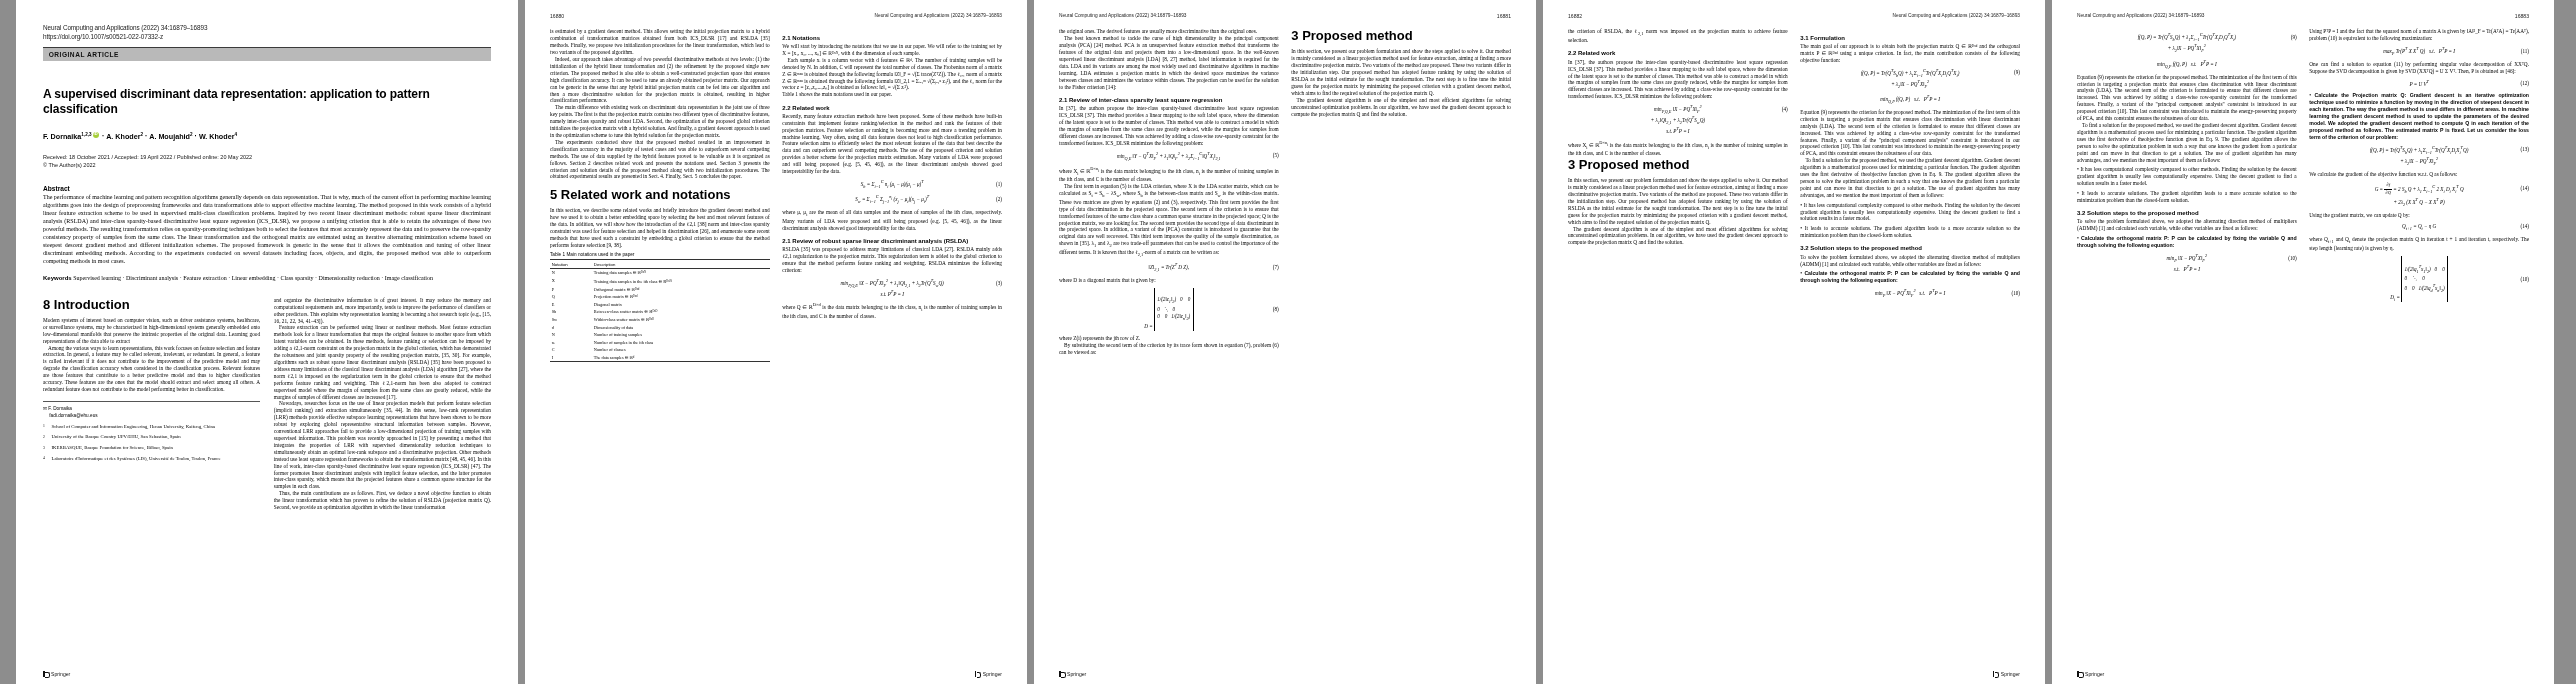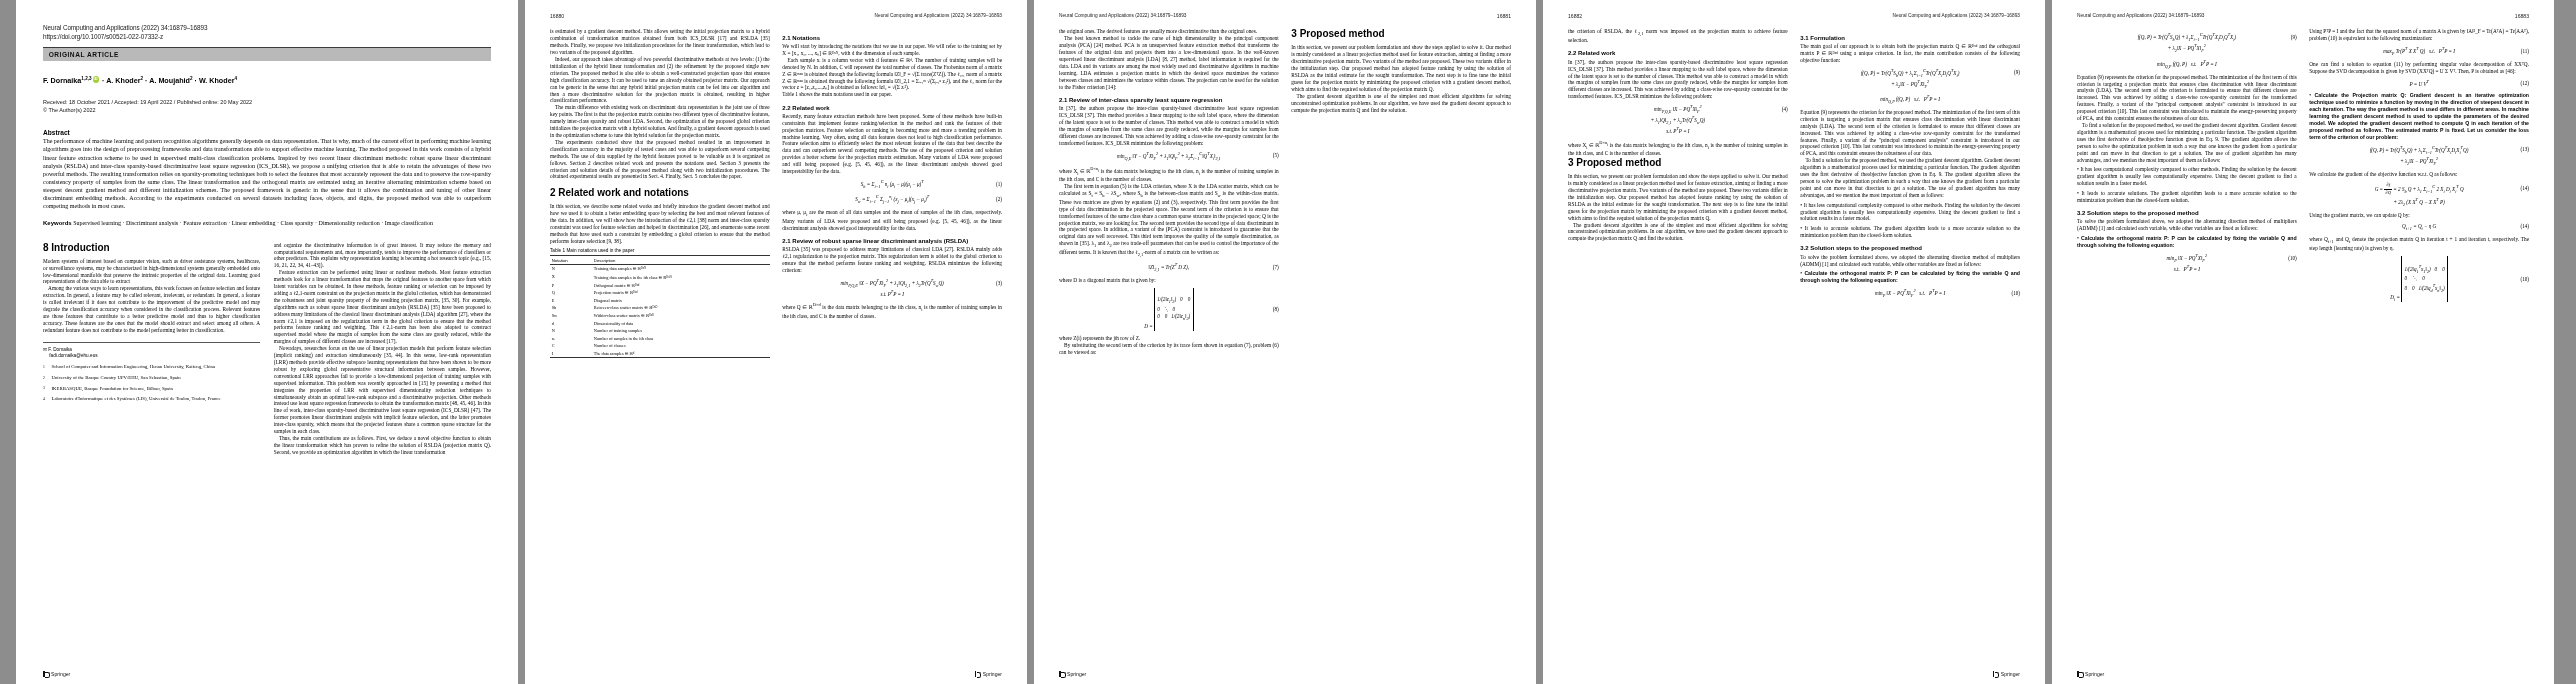--- a/index.html
+++ b/index.html
@@ -24,21 +24,21 @@
   .orcid{display:inline-block;width:6.3px;height:6.3px;border-radius:50%;background:#a6ce39;vertical-align:0.6px;margin:0 1.1px;position:relative;}
   .orcid::after{content:"iD";position:absolute;left:0.9px;top:-0.3px;font-size:4px;color:#fff;font-weight:700;font-family:"Liberation Sans",sans-serif;}
   .dates{font-size:5.5px;color:#111;margin-top:11.4px;line-height:1.5;font-family:"Liberation Sans",sans-serif;}
   .abs-h{font-size:6.6px;font-weight:700;margin:15px 0 1.1px 0;font-family:"Liberation Sans",sans-serif;}
   .abs{font-size:6px;line-height:1.345;text-align:justify;color:#000;font-family:"Liberation Serif",serif;}
   .kw{font-size:6px;line-height:1.345;text-align:justify;margin-top:8.6px;font-family:"Liberation Serif",serif;}
   .kw b{font-family:"Liberation Sans",sans-serif;font-size:6px;}
 
   .cols{display:flex;gap:13.7px;margin-top:15px;}
   .col{width:50%;}
-  .h1{font-size:10px;font-weight:700;margin:0 0 5.1px 0;font-family:"Liberation Sans",sans-serif;color:#000;}
+  .h1{font-size:13px;font-weight:700;margin:0 0 5.1px 0;font-family:"Liberation Sans",sans-serif;color:#000;}
   .h2{font-size:6px;font-weight:700;margin:6.3px 0 2.3px 0;font-family:"Liberation Sans",sans-serif;color:#000;}
   p.body{font-size:5.3px;line-height:1.305;text-align:justify;margin:0 0 0 0;font-family:"Liberation Serif",serif;color:#000;hyphens:auto;}
   p.body+p.body{text-indent:5.1px;}
 
   .pghdr{display:flex;justify-content:space-between;font-size:5.1px;color:#222;font-family:"Liberation Sans",sans-serif;margin-bottom:9px;height:6.8px;}
   .pghdr .jn{font-size:4.8px;}
   .pghdr.r{flex-direction:row-reverse;}
 
   .cols2{display:flex;gap:12.6px;}
   .cols2 .col{width:50%;}
@@ -80,20 +80,21 @@
   <div class="page p1">
     <div class="jrnl">
       <span>Neural Computing and Applications (2022) 34:16879–16893</span>
       <span class="doi">https://doi.org/10.1007/s00521-022-07332-z</span>
     </div>
     <div class="rule"></div>
     <div class="artbar">
       <span>ORIGINAL ARTICLE</span>
     </div>
 
+    <div class="title">A supervised discriminant data representation: application to pattern classification</div>
 
     <div class="authors">
       <span>F. Dornaika<sup>1,2,3</sup></span><span class="orcid"></span><span> · </span><span>A. Khoder<sup>2</sup></span> · <span>A. Moujahid<sup>2</sup></span> · <span>W. Khoder<sup>4</sup></span>
     </div>
 
     <div class="dates">
       <div>Received: 18 October 2021 / Accepted: 19 April 2022 / Published online: 20 May 2022</div>
       <div>© The Author(s) 2022</div>
     </div>
 
@@ -156,21 +157,21 @@
       <span>16880</span>
       <span class="jn">Neural Computing and Applications (2022) 34:16879–16893</span>
     </div>
     <div class="cols2">
       <div class="col">
         <p class="body">is estimated by a gradient descent method. This allows setting the initial projection matrix to a hybrid combination of transformation matrices obtained from both ICS_DLSR [17] and RSLDA [35] methods. Finally, we propose two initialization procedures for the linear transformation, which lead to two variants of the proposed algorithm.</p>
         <p class="body">Indeed, our approach takes advantage of two powerful discriminative methods at two levels: (1) the initialization of the hybrid linear transformation and (2) the refinement by the proposed single new criterion. The proposed method is also able to obtain a well-constructed projection space that ensures high classification accuracy. It can be used to tune an already obtained projector matrix. Our approach can be generic in the sense that any hybrid initial projection matrix can be fed into our algorithm and then a more discriminative solution for the projection matrix is obtained, resulting in higher classification performance.</p>
         <p class="body">The main difference with existing work on discriminant data representation is the joint use of three key points. The first is that the projection matrix contains two different types of discriminative features, namely inter-class sparsity and robust LDA. Second, the optimization of the proposed global criterion initializes the projection matrix with a hybrid solution. And finally, a gradient descent approach is used in the optimization scheme to tune this hybrid solution for the projection matrix.</p>
         <p class="body">The experiments conducted show that the proposed method resulted in an improvement in classification accuracy in the majority of tested cases and was able to outperform several competing methods. The use of data supplied by the hybrid features proved to be valuable as it is organized as follows. Section 2 describes related work and presents the notations used. Section 3 presents the criterion and solution details of the proposed method along with two initialization procedures. The obtained experimental results are presented in Sect. 4. Finally, Sect. 5 concludes the paper.</p>
 
-        <div class="h1" style="margin-top:6.8px">2  Related work and notations</div>
+        <div class="h1" style="margin-top:6.8px">5  Related work and notations</div>
         <p class="body">In this section, we describe some related works and briefly introduce the gradient descent method and how we used it to obtain a better embedding space by selecting the best and most relevant features of the data. In addition, we will show how the introduction of the ℓ2,1 [38] norm and inter-class sparsity constraint was used for feature selection and helped in discrimination [26], and enumerate some recent methods that have used such a constraint by embedding a global criterion to ensure that the method performs feature selection [9, 38].</p>
 
         <div class="tblwrap">
           <table class="tbl">
             <caption>Table 1  Main notations used in the paper</caption>
             <thead>
                 <tr>
               <th>Notation</th>
               <th>Description</th>
             </tr>

